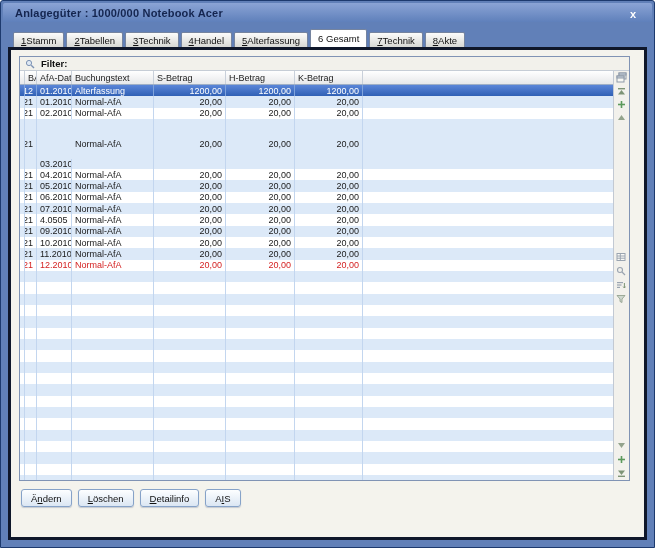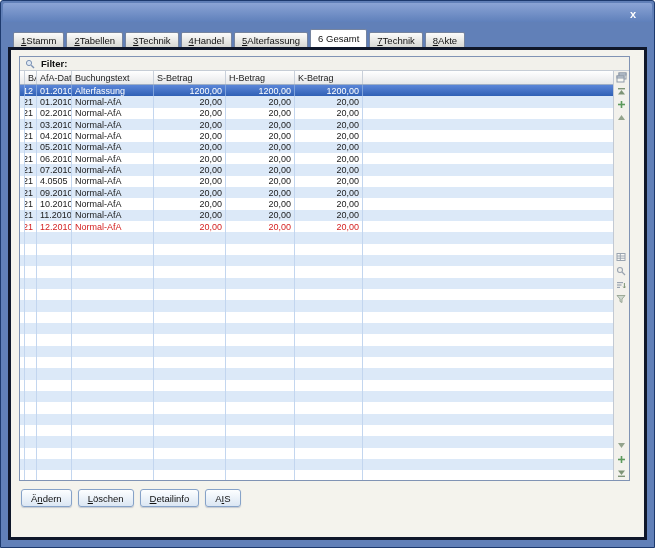--- a/index.html
+++ b/index.html
@@ -92,20 +92,21 @@
     white-space:nowrap;box-sizing:border-box;
   }
   .accel{text-decoration:underline;}
   .mag{display:inline-flex;}
 </style>
 </head>
 <body>
 
 <div class="window">
   <div class="titlebar">
+    <span class="title">Anlagegüter : 1000/000 Notebook Acer</span>
     <span class="close-x">x</span>
   </div>
 
   <div class="tabs" id="tabs">
       <div class="tab">
         <span></span>
         <span class="accel">1</span>
         <span> Stamm</span>
       </div>
       <div class="tab">
@@ -191,21 +192,21 @@
                 <div class="cell" style="width: 35px;">02.2010</div>
                 <div class="cell" style="width: 82px;">Normal-AfA</div>
                 <div class="cell num" style="width: 72px;">20,00</div>
                 <div class="cell num" style="width: 69px;">20,00</div>
                 <div class="cell num" style="width: 68px;">20,00</div>
                 <div class="cell filler"></div>
               </div>
               <div class="row blue">
                 <div class="cell gutter"></div>
                 <div class="cell num" style="width: 12px;">21</div>
-                <div class="cell" style="width: 35px;">03.2010</div>
+                <div class="cell" style="width: 35px; margin-top: 40px;">03.2010</div>
                 <div class="cell" style="width: 82px;">Normal-AfA</div>
                 <div class="cell num" style="width: 72px;">20,00</div>
                 <div class="cell num" style="width: 69px;">20,00</div>
                 <div class="cell num" style="width: 68px;">20,00</div>
                 <div class="cell filler"></div>
               </div>
               <div class="row">
                 <div class="cell gutter"></div>
                 <div class="cell num" style="width: 12px;">21</div>
                 <div class="cell" style="width: 35px;">04.2010</div>

